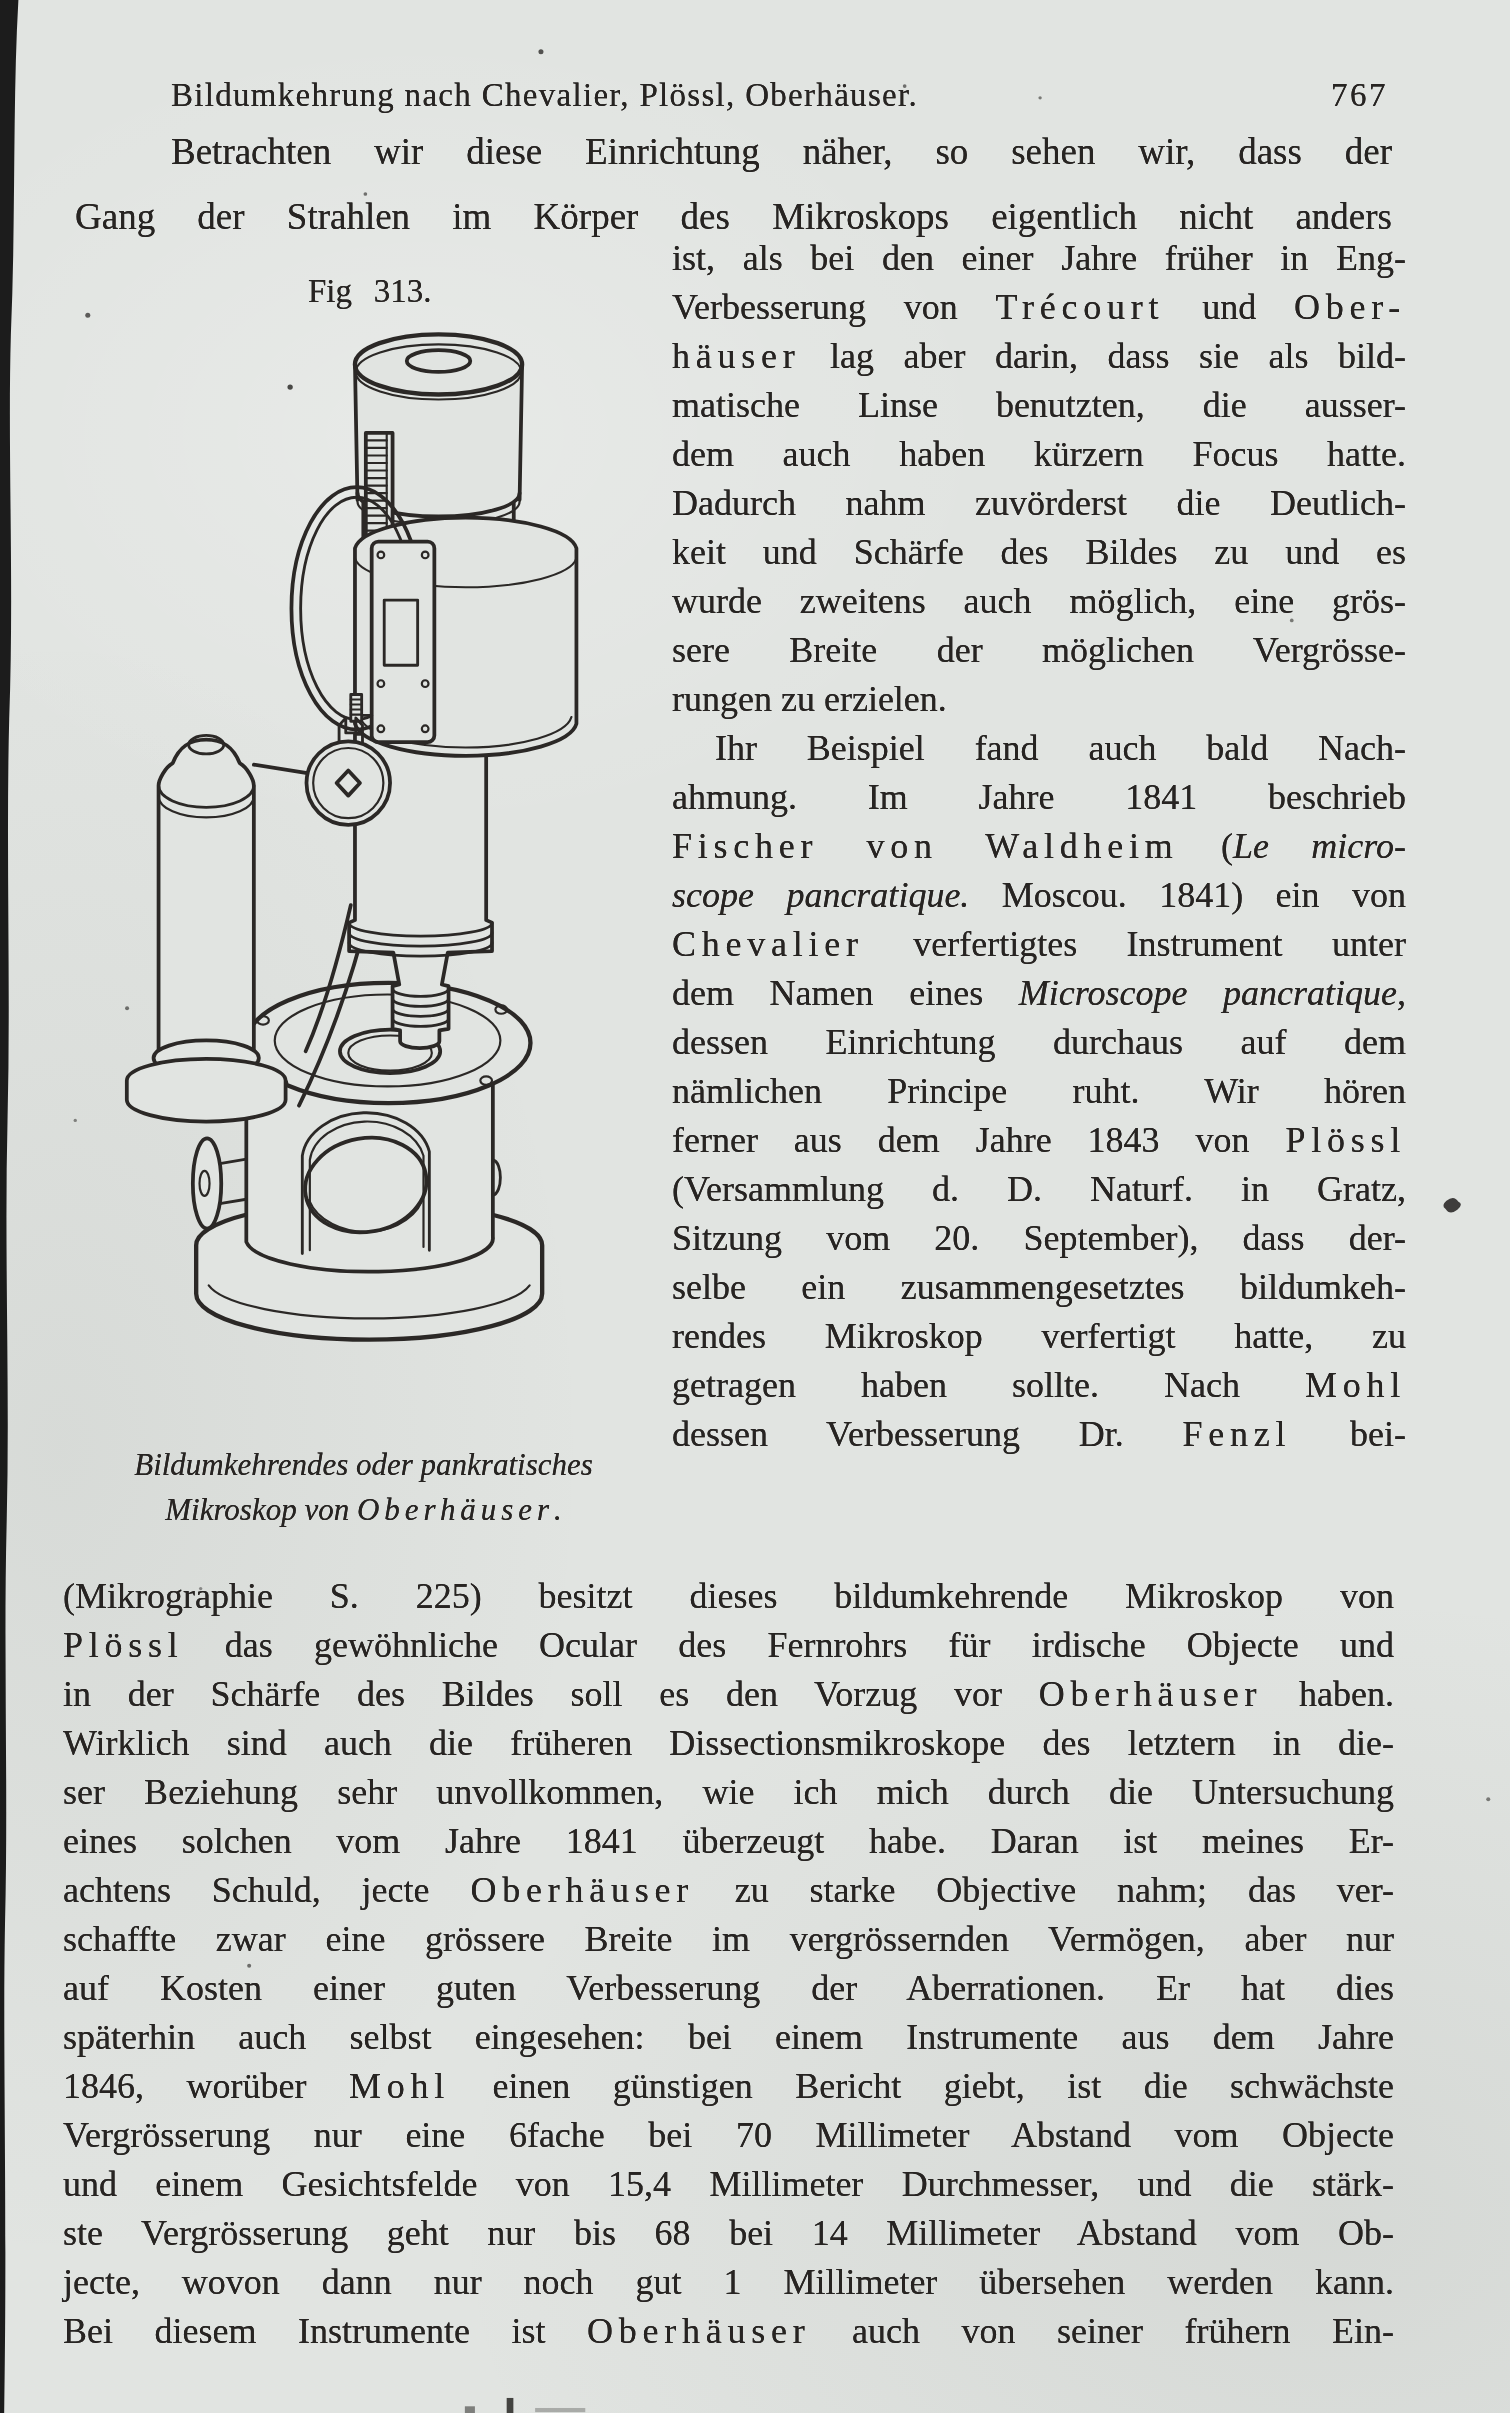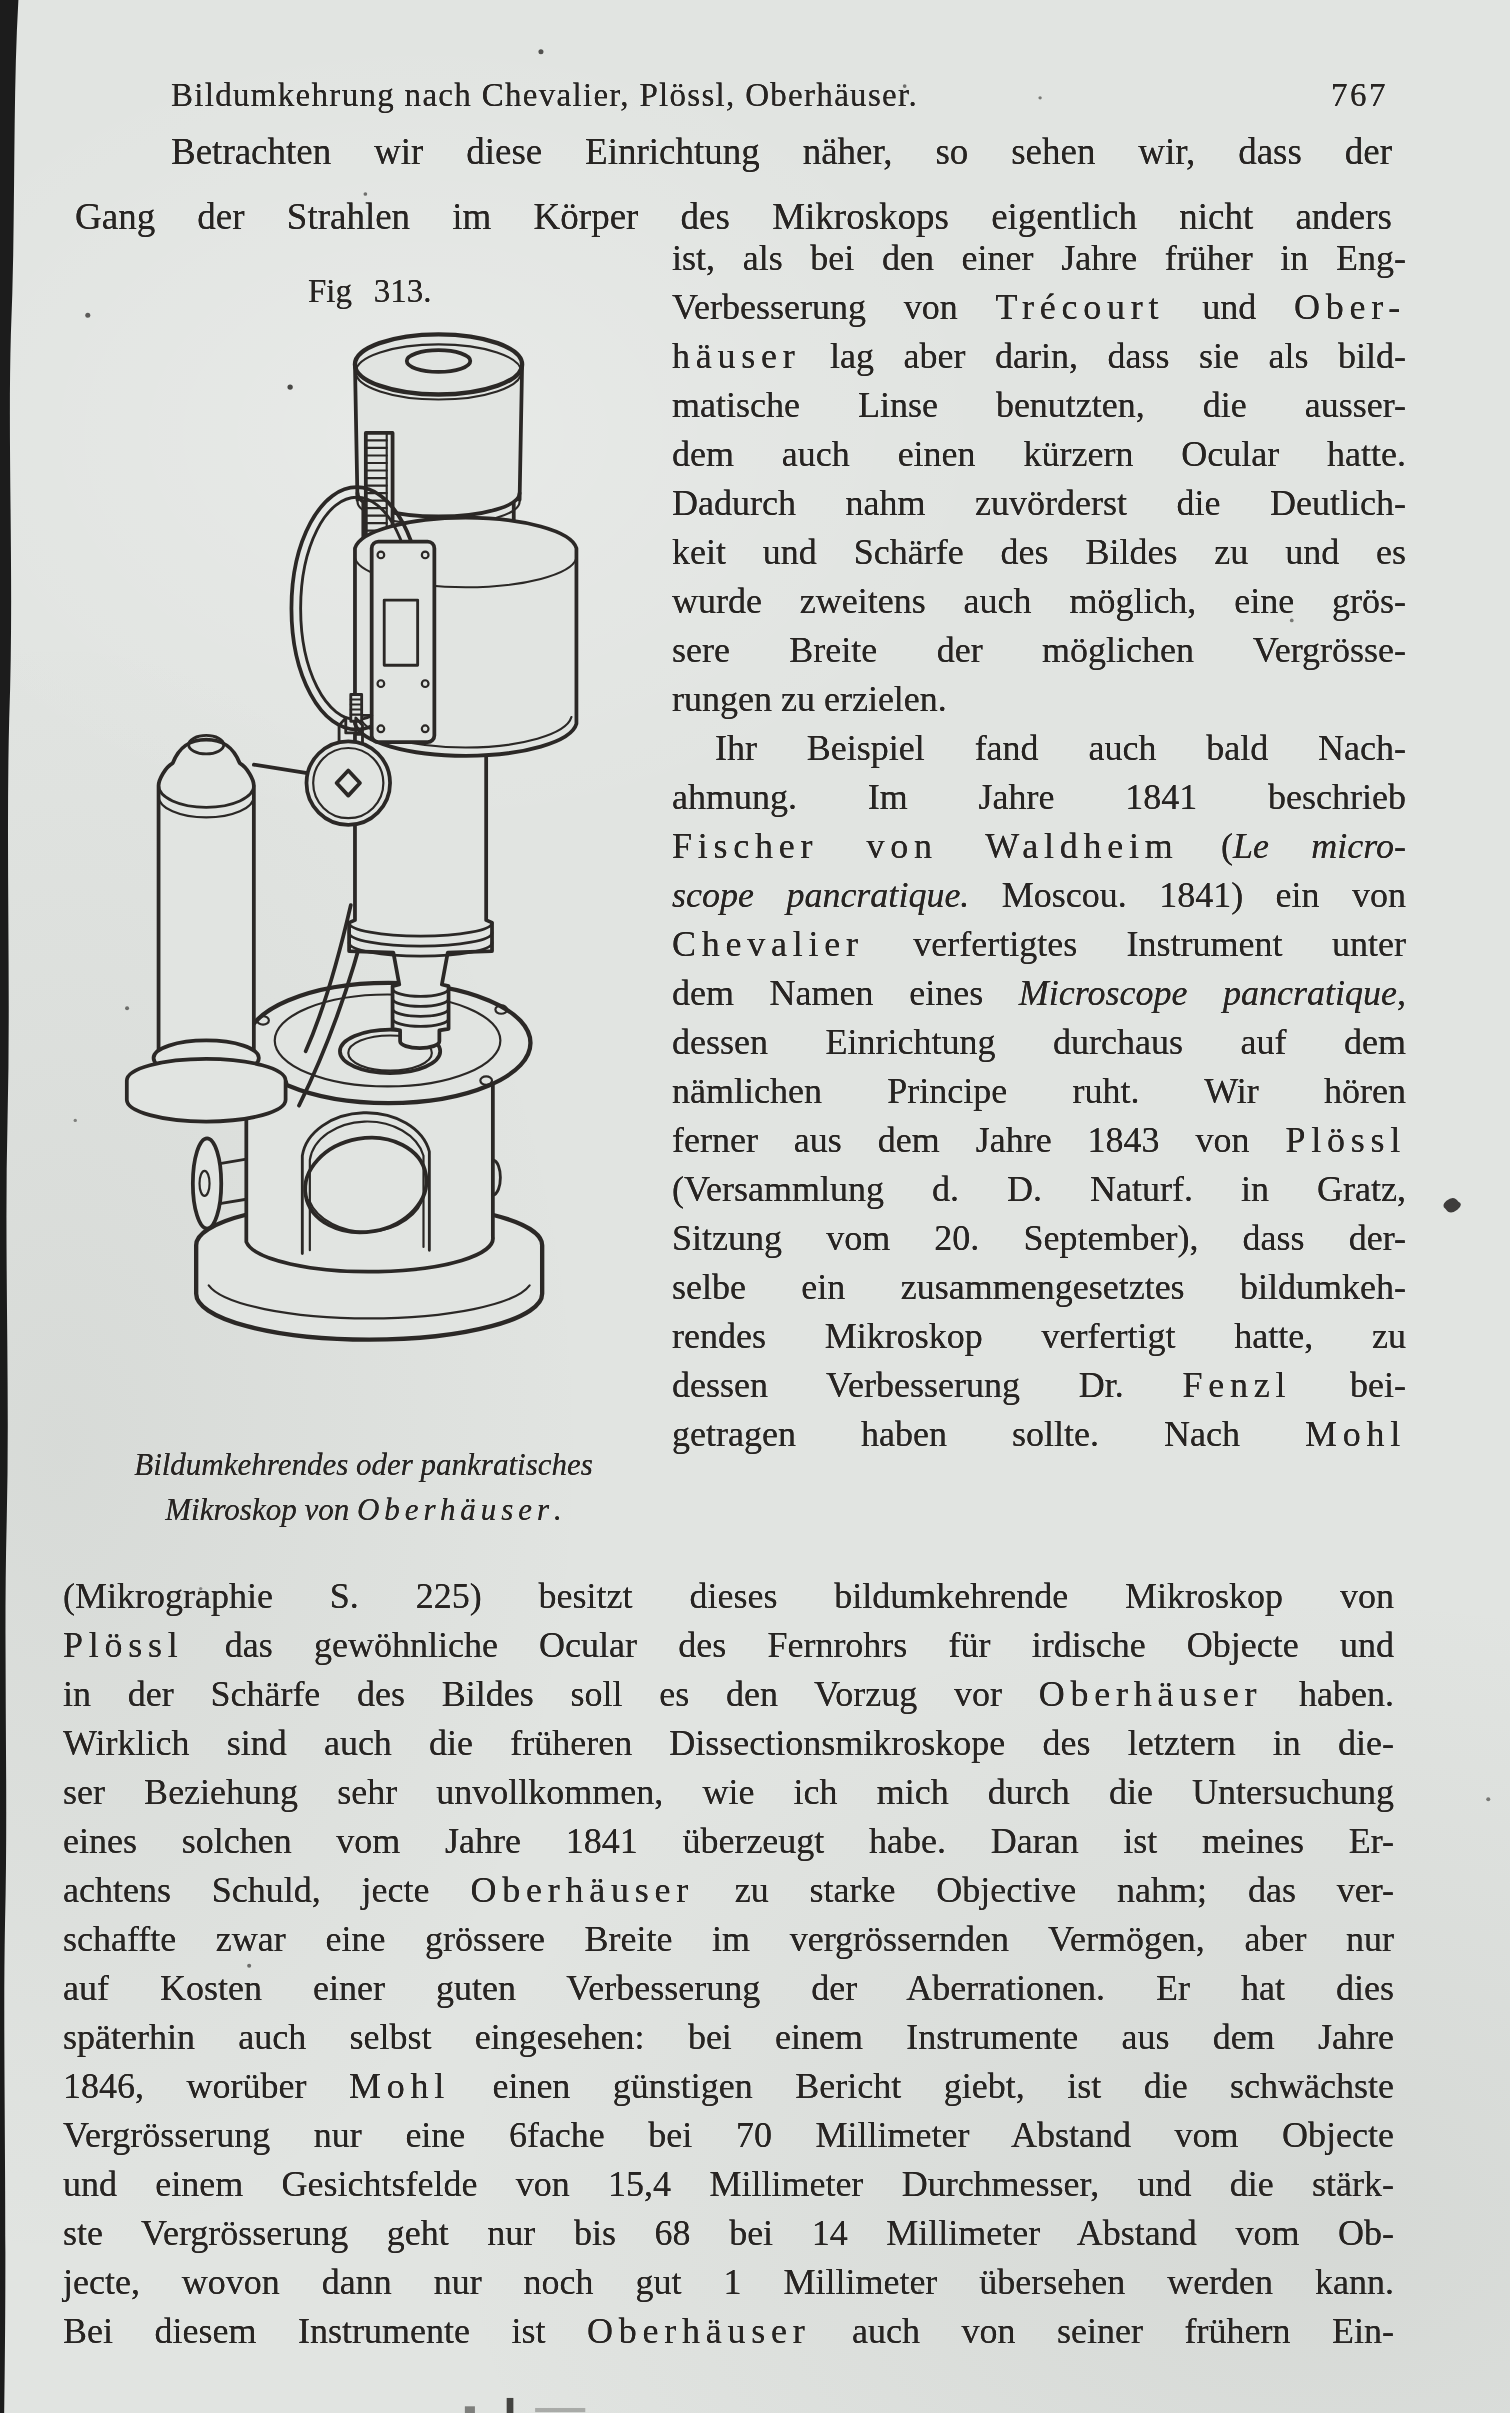--- a/index.html
+++ b/index.html
@@ -169,41 +169,41 @@
 <div class="abs textblock caption">
     <div class="tline end"><span>Bildumkehrendes oder pankratisches</span></div>
     <div class="tline end"><span>Mikroskop von </span><span class="sperr">Oberhäuser</span><span>.</span></div>
   </div>
 
 <div class="abs textblock rcol">
     <div class="tline"><span>ist, als bei den einer Jahre früher in Eng-</span></div>
     <div class="tline"><span>Verbesserung von </span><span class="sperr">Trécourt</span><span> und </span><span class="sperr">Ober-</span></div>
     <div class="tline"><span class="sperr">häuser</span><span> lag aber darin, dass sie als bild-</span></div>
     <div class="tline"><span>matische Linse benutzten, die ausser-</span></div>
-    <div class="tline"><span>dem auch einen kürzern Ocular hatte.</span></div>
+    <div class="tline"><span>dem auch haben kürzern Focus hatte.</span></div>
     <div class="tline"><span>Dadurch nahm zuvörderst die Deutlich-</span></div>
     <div class="tline"><span>keit und Schärfe des Bildes zu und es</span></div>
     <div class="tline"><span>wurde zweitens auch möglich, eine grös-</span></div>
     <div class="tline"><span>sere Breite der möglichen Vergrösse-</span></div>
     <div class="tline end"><span>rungen zu erzielen.</span></div>
     <div class="tline ind"><span>Ihr Beispiel fand auch bald Nach-</span></div>
     <div class="tline"><span>ahmung. Im Jahre 1841 beschrieb</span></div>
     <div class="tline"><span class="sperr">Fischer von Waldheim</span><span> (</span><span class="ital">Le micro-</span></div>
     <div class="tline"><span class="ital">scope pancratique.</span><span> Moscou. 1841) ein von</span></div>
     <div class="tline"><span class="sperr">Chevalier</span><span> verfertigtes Instrument unter</span></div>
     <div class="tline"><span>dem Namen eines </span><span class="ital">Microscope pancratique,</span></div>
     <div class="tline"><span>dessen Einrichtung durchaus auf dem</span></div>
     <div class="tline"><span>nämlichen Principe ruht. Wir hören</span></div>
     <div class="tline"><span>ferner aus dem Jahre 1843 von </span><span class="sperr">Plössl</span></div>
     <div class="tline"><span>(Versammlung d. D. Naturf. in Gratz,</span></div>
     <div class="tline"><span>Sitzung vom 20. September), dass der-</span></div>
     <div class="tline"><span>selbe ein zusammengesetztes bildumkeh-</span></div>
     <div class="tline"><span>rendes Mikroskop verfertigt hatte, zu</span></div>
+    <div class="tline"><span>getragen haben sollte. Nach </span><span class="sperr">Mohl</span></div>
     <div class="tline"><span>dessen Verbesserung Dr. </span><span class="sperr">Fenzl</span><span> bei-</span></div>
-    <div class="tline"><span>getragen haben sollte. Nach </span><span class="sperr">Mohl</span></div>
   </div>
 
 <div class="abs textblock bottomblock">
     <div class="tline"><span>(Mikrographie S. 225) besitzt dieses bildumkehrende Mikroskop von</span></div>
     <div class="tline"><span class="sperr">Plössl</span><span> das gewöhnliche Ocular des Fernrohrs für irdische Objecte und</span></div>
     <div class="tline"><span>in der Schärfe des Bildes soll es den Vorzug vor </span><span class="sperr">Oberhäuser</span><span> haben.</span></div>
     <div class="tline"><span>Wirklich sind auch die früheren Dissectionsmikroskope des letztern in die-</span></div>
     <div class="tline"><span>ser Beziehung sehr unvollkommen, wie ich mich durch die Untersuchung</span></div>
     <div class="tline"><span>eines solchen vom Jahre 1841 überzeugt habe. Daran ist meines Er-</span></div>
     <div class="tline"><span>achtens Schuld, jecte </span><span class="sperr">Oberhäuser</span><span> zu starke Objective nahm; das ver-</span></div>

